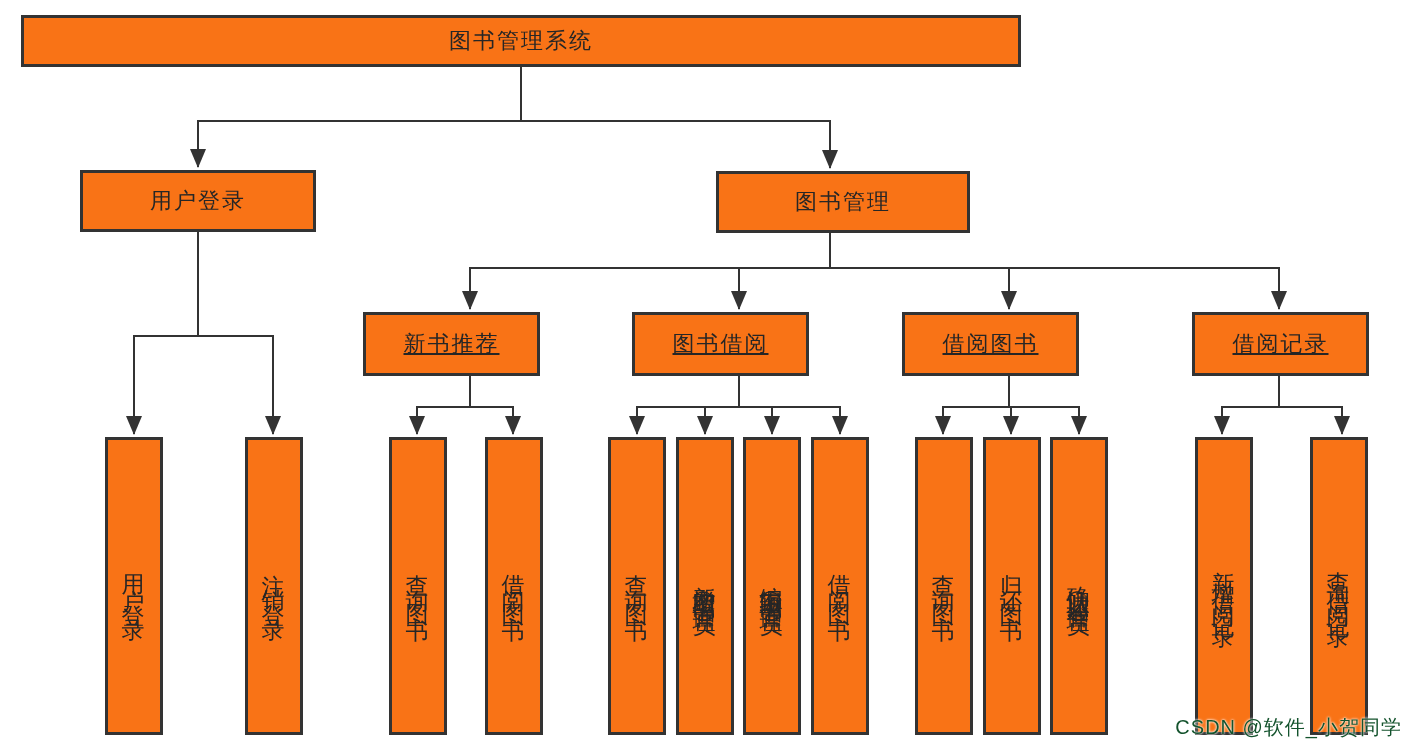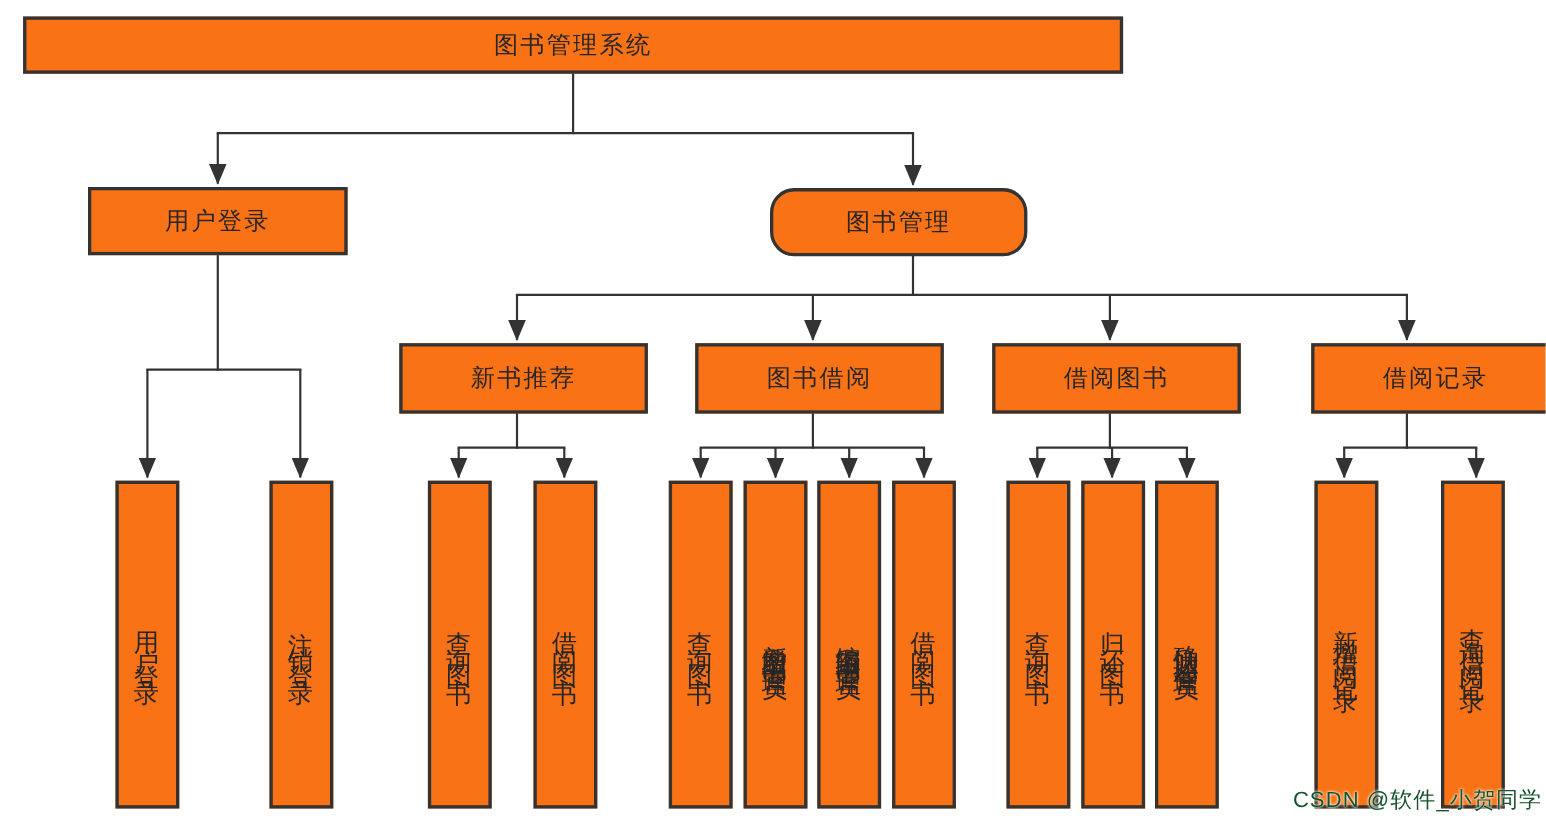--- a/index.html
+++ b/index.html
@@ -33,23 +33,23 @@
     height: 298px;
     width: 58px;
   }
   .ls4 { letter-spacing: 15px; }
   .ls6 { letter-spacing: 11px; }
   .ls9 { letter-spacing: 4px; }
 
   
   .root   { left: 21px;  top: 15px;  width: 1000px; height: 52px; }
   .n-login{ left: 80px;  top: 170px; width: 236px;  height: 62px; }
-  .n-mgmt { left: 700px; top: 171px; width: 234px;  height: 62px; border-radius: 22px; }
+  .n-mgmt { left: 716px; top: 171px; width: 254px;  height: 62px; }
 
-  .sec      { top: 312px; height: 64px; width: 226px; }
+  .sec      { top: 312px; height: 64px; width: 177px; text-decoration: underline; }
   .s-newbk  { left: 363px; }
   .s-borrow { left: 632px; }
   .s-current{ left: 902px; }
   .s-records{ left: 1172px; margin-left: 20px; }
 
   .l-g1a { left: 105px; }
   .l-g1b { left: 245px; }
   .l-g2a { left: 389px; }
   .l-g2b { left: 485px; }
   .l-g3a { left: 608px; }

